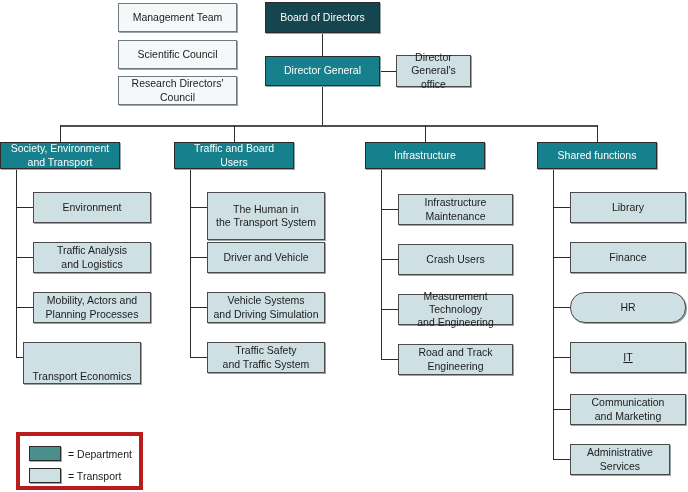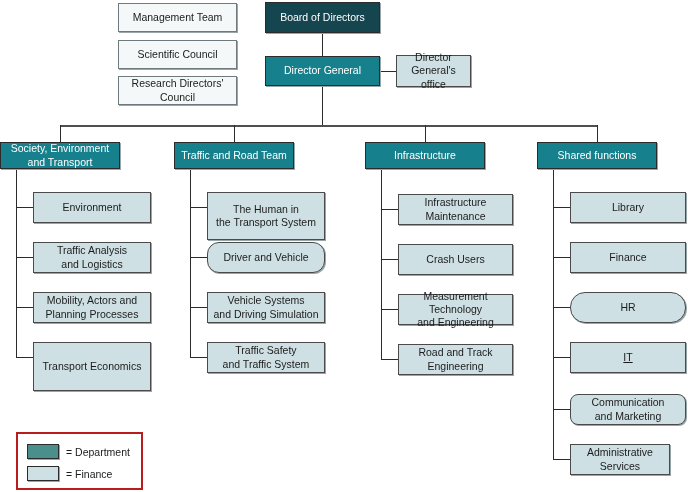--- a/index.html
+++ b/index.html
@@ -75,21 +75,21 @@
   .line.h { height: 1px; }
   .line.thick-h { height: 2px; background: #4f4f4f; }
 
   
   #legend {
     position: absolute;
     left: 16px;
     top: 432px;
     width: 127px;
     height: 58px;
-    border: 2px solid #b91c1c;
+    border: 4px solid #b91c1c;
     background: #ffffff;
     box-sizing: border-box;
     z-index: 4;
   }
   .legend-row {
     position: absolute;
     left: 9px;
     display: flex;
     align-items: center;
     gap: 7px;
@@ -172,46 +172,46 @@
     <span class="txt">Director General</span>
   </div>
   <div class="box division" style="left:396px; top:55px; width:75px; height:32px;">
     <span class="txt">Director<br>General's office</span>
   </div>
 
   <div class="box department" style="left:0px; top:142px; width:120px; height:27px;">
     <span class="txt">Society, Environment<br>and Transport</span>
   </div>
   <div class="box department" style="left:174px; top:142px; width:120px; height:27px;">
-    <span class="txt">Traffic and Road Team</span>
+    <span class="txt">Traffic and Board Users</span>
   </div>
   <div class="box department" style="left:365px; top:142px; width:120px; height:27px;">
     <span class="txt">Infrastructure</span>
   </div>
   <div class="box department" style="left:537px; top:142px; width:120px; height:27px;">
     <span class="txt">Shared functions</span>
   </div>
 
   <div class="box division" style="left:33px; top:192px; width:118px; height:31px;">
     <span class="txt">Environment</span>
   </div>
   <div class="box division" style="left:33px; top:242px; width:118px; height:31px;">
     <span class="txt">Traffic Analysis<br>and Logistics</span>
   </div>
   <div class="box division" style="left:33px; top:292px; width:118px; height:31px;">
     <span class="txt">Mobility, Actors and<br>Planning Processes</span>
   </div>
-  <div class="box division" style="left:33px; top:342px; width:118px; height:49px;">
+  <div class="box division" style="left:23px; top:342px; width:118px; height:42px;align-items:flex-end;">
     <span class="txt">Transport Economics</span>
   </div>
 
   <div class="box division" style="left:207px; top:192px; width:118px; height:48px;">
     <span class="txt">The Human in<br>the Transport System</span>
   </div>
-  <div class="box division" style="left:207px; top:242px; width:118px; height:31px;border-radius:12px;">
+  <div class="box division" style="left:207px; top:242px; width:118px; height:31px;">
     <span class="txt">Driver and Vehicle</span>
   </div>
   <div class="box division" style="left:207px; top:292px; width:118px; height:31px;">
     <span class="txt">Vehicle Systems<br>and Driving Simulation</span>
   </div>
   <div class="box division" style="left:207px; top:342px; width:118px; height:31px;">
     <span class="txt">Traffic Safety<br>and Traffic System</span>
   </div>
 
   <div class="box division" style="left:398px; top:194px; width:115px; height:31px;">
@@ -232,31 +232,31 @@
   </div>
   <div class="box division" style="left:570px; top:242px; width:116px; height:31px;">
     <span class="txt">Finance</span>
   </div>
   <div class="box division" style="left:570px; top:292px; width:116px; height:31px;border-radius:15px;">
     <span class="txt">HR</span>
   </div>
   <div class="box division" style="left:570px; top:342px; width:116px; height:31px;text-decoration:underline;">
     <span class="txt">IT</span>
   </div>
-  <div class="box division" style="left:570px; top:394px; width:116px; height:31px;border-radius:8px;">
+  <div class="box division" style="left:570px; top:394px; width:116px; height:31px;">
     <span class="txt">Communication<br>and Marketing</span>
   </div>
   <div class="box division" style="left:570px; top:444px; width:100px; height:31px;">
     <span class="txt">Administrative Services</span>
   </div>
 
   <div id="legend">
     <div class="legend-row r1">
       <span class="swatch dept"></span>
       <span class="legend-label">= Department</span>
     </div>
     <div class="legend-row r2">
       <span class="swatch div"></span>
-      <span class="legend-label">= Finance</span>
+      <span class="legend-label">= Transport</span>
     </div>
   </div>
 
 </div>
 
 </body></html>

